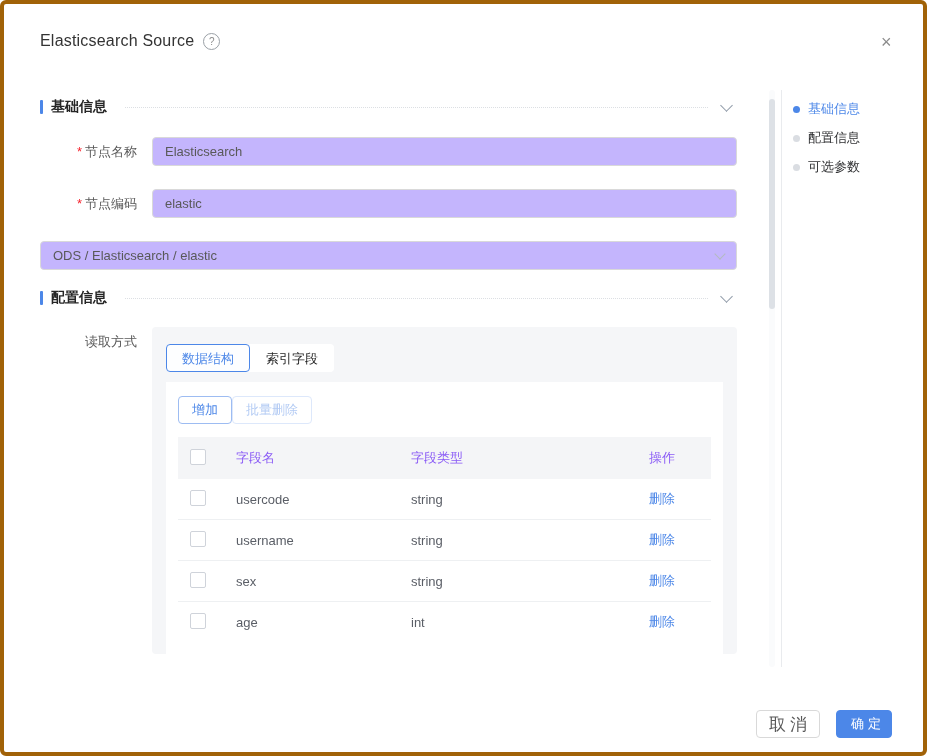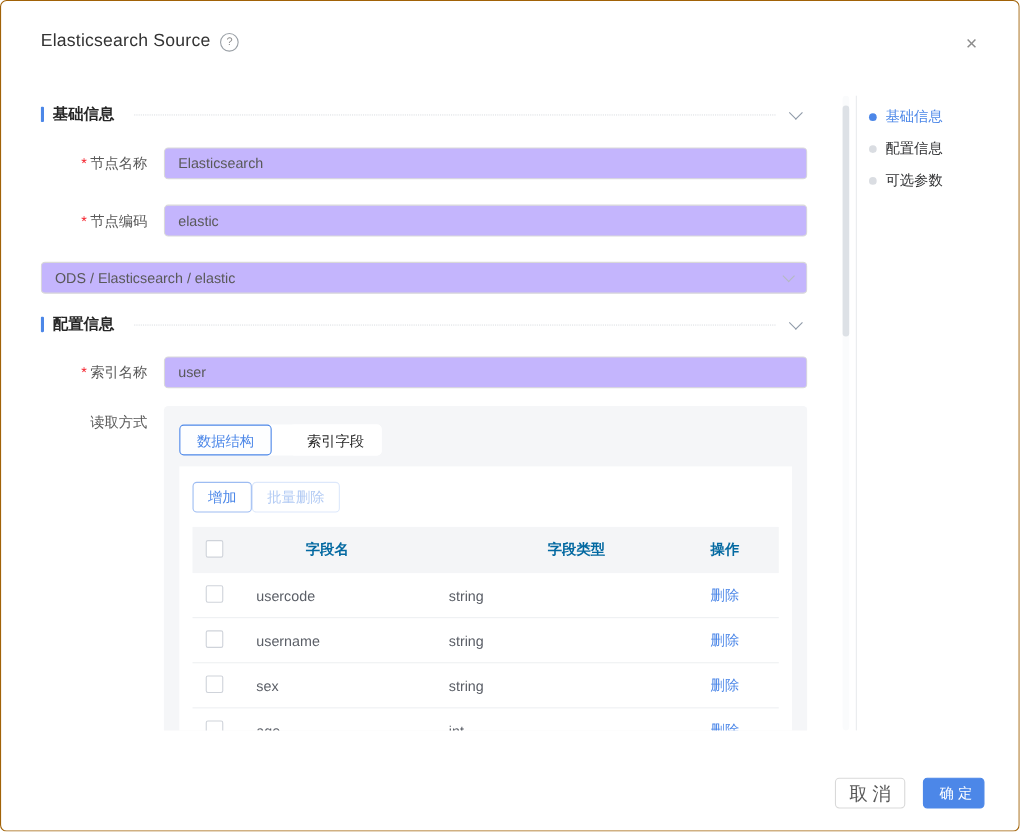--- a/index.html
+++ b/index.html
@@ -1,19 +1,19 @@
 <!DOCTYPE html>
 <html><head>
 <meta charset="utf-8">
 <style>
   html,body{margin:0;padding:0;background:#fff;}
   body{width:927px;height:756px;font-family:"Liberation Sans","DejaVu Sans",sans-serif;
        -webkit-font-smoothing:antialiased;}
   .dialog{position:relative;width:927px;height:756px;box-sizing:border-box;
-          border:1px solid #a16207;border-radius:6px;background:#fff;overflow:hidden;}
+          border:4px solid #a16207;border-radius:6px;background:#fff;overflow:hidden;}
 
   
   .dlg-header{position:absolute;left:36px;top:28px;display:flex;align-items:center;gap:9px;}
   .dlg-title{font-size:16px;color:#333;font-weight:500;letter-spacing:.2px;}
   .help{width:15px;height:15px;border:1px solid #9aa0a6;border-radius:50%;
         color:#8c8c8c;font-size:10px;line-height:15px;text-align:center;cursor:pointer;}
   .close{position:absolute;left:877px;top:29px;font-size:18px;color:#8c8c8c;
          line-height:18px;cursor:pointer;}
 
   
@@ -36,35 +36,35 @@
   .req{color:#f5222d;margin-right:3px;font-size:13px;}
   .input{flex:1;height:29px;box-sizing:border-box;border:1px solid #d9d9d9;border-radius:4px;
          background:#c4b5fd;display:flex;align-items:center;padding:0 12px;cursor:text;}
   .in-val{font-size:13px;color:#595959;}
   .select{cursor:pointer;justify-content:space-between;}
   .sel-chev{width:7px;height:7px;border-right:1.3px solid #b4bac2;border-bottom:1.3px solid #b4bac2;
             transform:rotate(45deg);margin-top:-3px;}
 
   
   .gray-panel{flex:1;background:#f5f6f8;border-radius:4px;padding-top:17px;}
-  .tabs{display:inline-flex;margin-left:14px;background:#fff;border-radius:4px;overflow:visible;gap:16px;}
+  .tabs{display:inline-flex;margin-left:14px;background:#fff;border-radius:4px;overflow:visible;}
   .tab{height:28px;line-height:28px;padding:0 15px;font-size:13px;color:#262626;background:#fff;
        border:1px solid #fff;border-radius:4px;cursor:pointer;box-sizing:border-box;}
   .tab.active{border:1px solid #4c87e8;color:#4c87e8;background:#fdfeff;}
   .inner-panel{background:#fff;margin:10px 14px 0 14px;padding:14px 12px 12px 12px;}
   .toolbar{display:flex;}
   .btn{height:28px;box-sizing:border-box;border-radius:4px;font-size:13px;padding:0 13px;
        background:#fff;cursor:pointer;font-family:inherit;}
   .btn-outline{border:1px solid #9dbcf2;color:#4c87e8;}
   .btn-dis{border:1px solid #dde8fb;color:#b3cbf4;cursor:not-allowed;text-align:center;}
 
   
   .tbl{margin-top:13px;font-size:13px;}
   .tr{display:flex;align-items:center;height:40px;}
-  .tr.th{background:#f4f5f7;height:42px;font-weight:bold;color:#0369a1;gap:45px;}
+  .tr.th{background:#f4f5f7;height:42px;font-weight:normal;color:#8b5cf6;}
   .row{color:#5a5e66;}
   .row + .row{border-top:1px solid #eef0f2;}
   .c1{width:48px;box-sizing:border-box;padding-left:12px;}
   .c2{width:175px;box-sizing:border-box;padding-left:10px;}
   .c3{flex:1;box-sizing:border-box;padding-left:10px;}
   .c4{width:62px;}
   .cb{display:inline-block;width:14px;height:14px;border:1px solid #cfd3da;border-radius:2px;
       background:#fff;cursor:pointer;}
   .link{color:#4c87e8;cursor:pointer;}
 
@@ -131,26 +131,20 @@
         </div>
       </div>
 
       <div class="sec-head second">
         <span class="sec-bar"></span>
         <span class="sec-title">配置信息</span>
         <span class="sec-line"></span>
         <span class="chev"></span>
       </div>
 
-      <div class="form-row idx">
-        <div class="f-label"><span class="req">*</span><span>索引名称</span></div>
-        <div class="input">
-          <span class="in-val">user</span>
-        </div>
-      </div>
 
       <div class="form-row">
         <div class="f-label">读取方式</div>
         <div class="gray-panel">
           <div class="tabs">
             <div class="tab active">数据结构</div>
             <div class="tab">索引字段</div>
           </div>
           <div class="inner-panel">
             <div class="toolbar">

